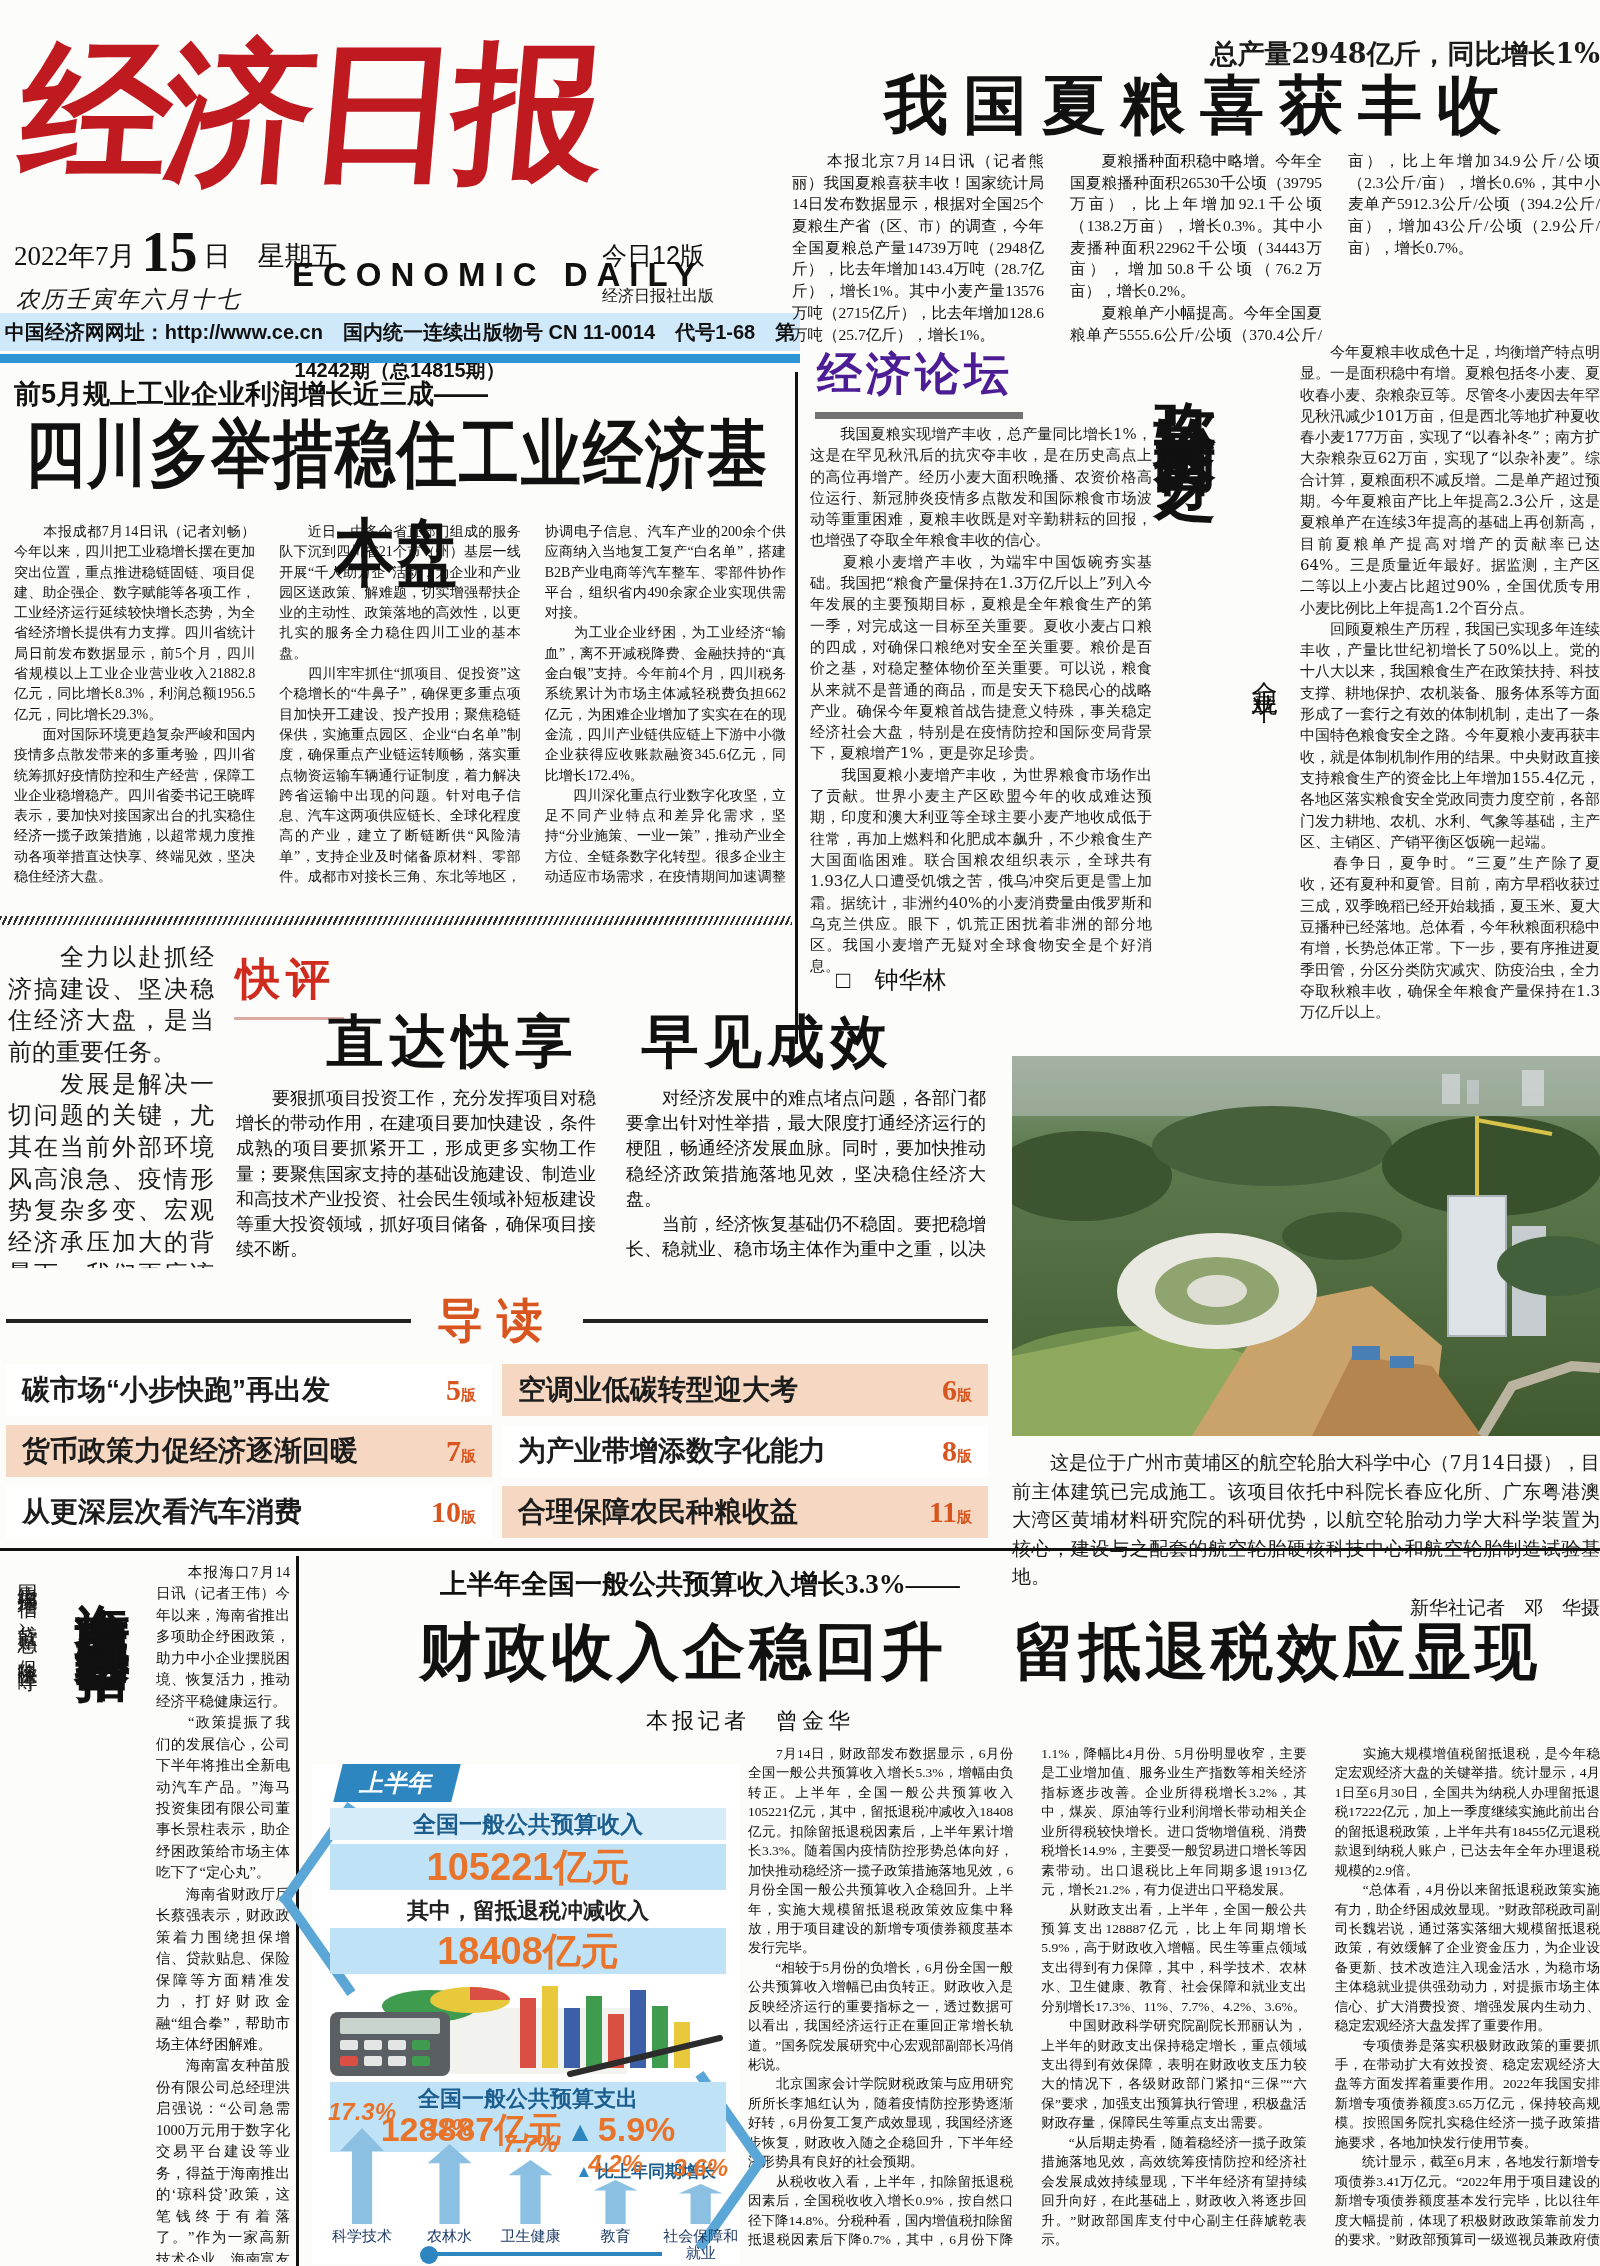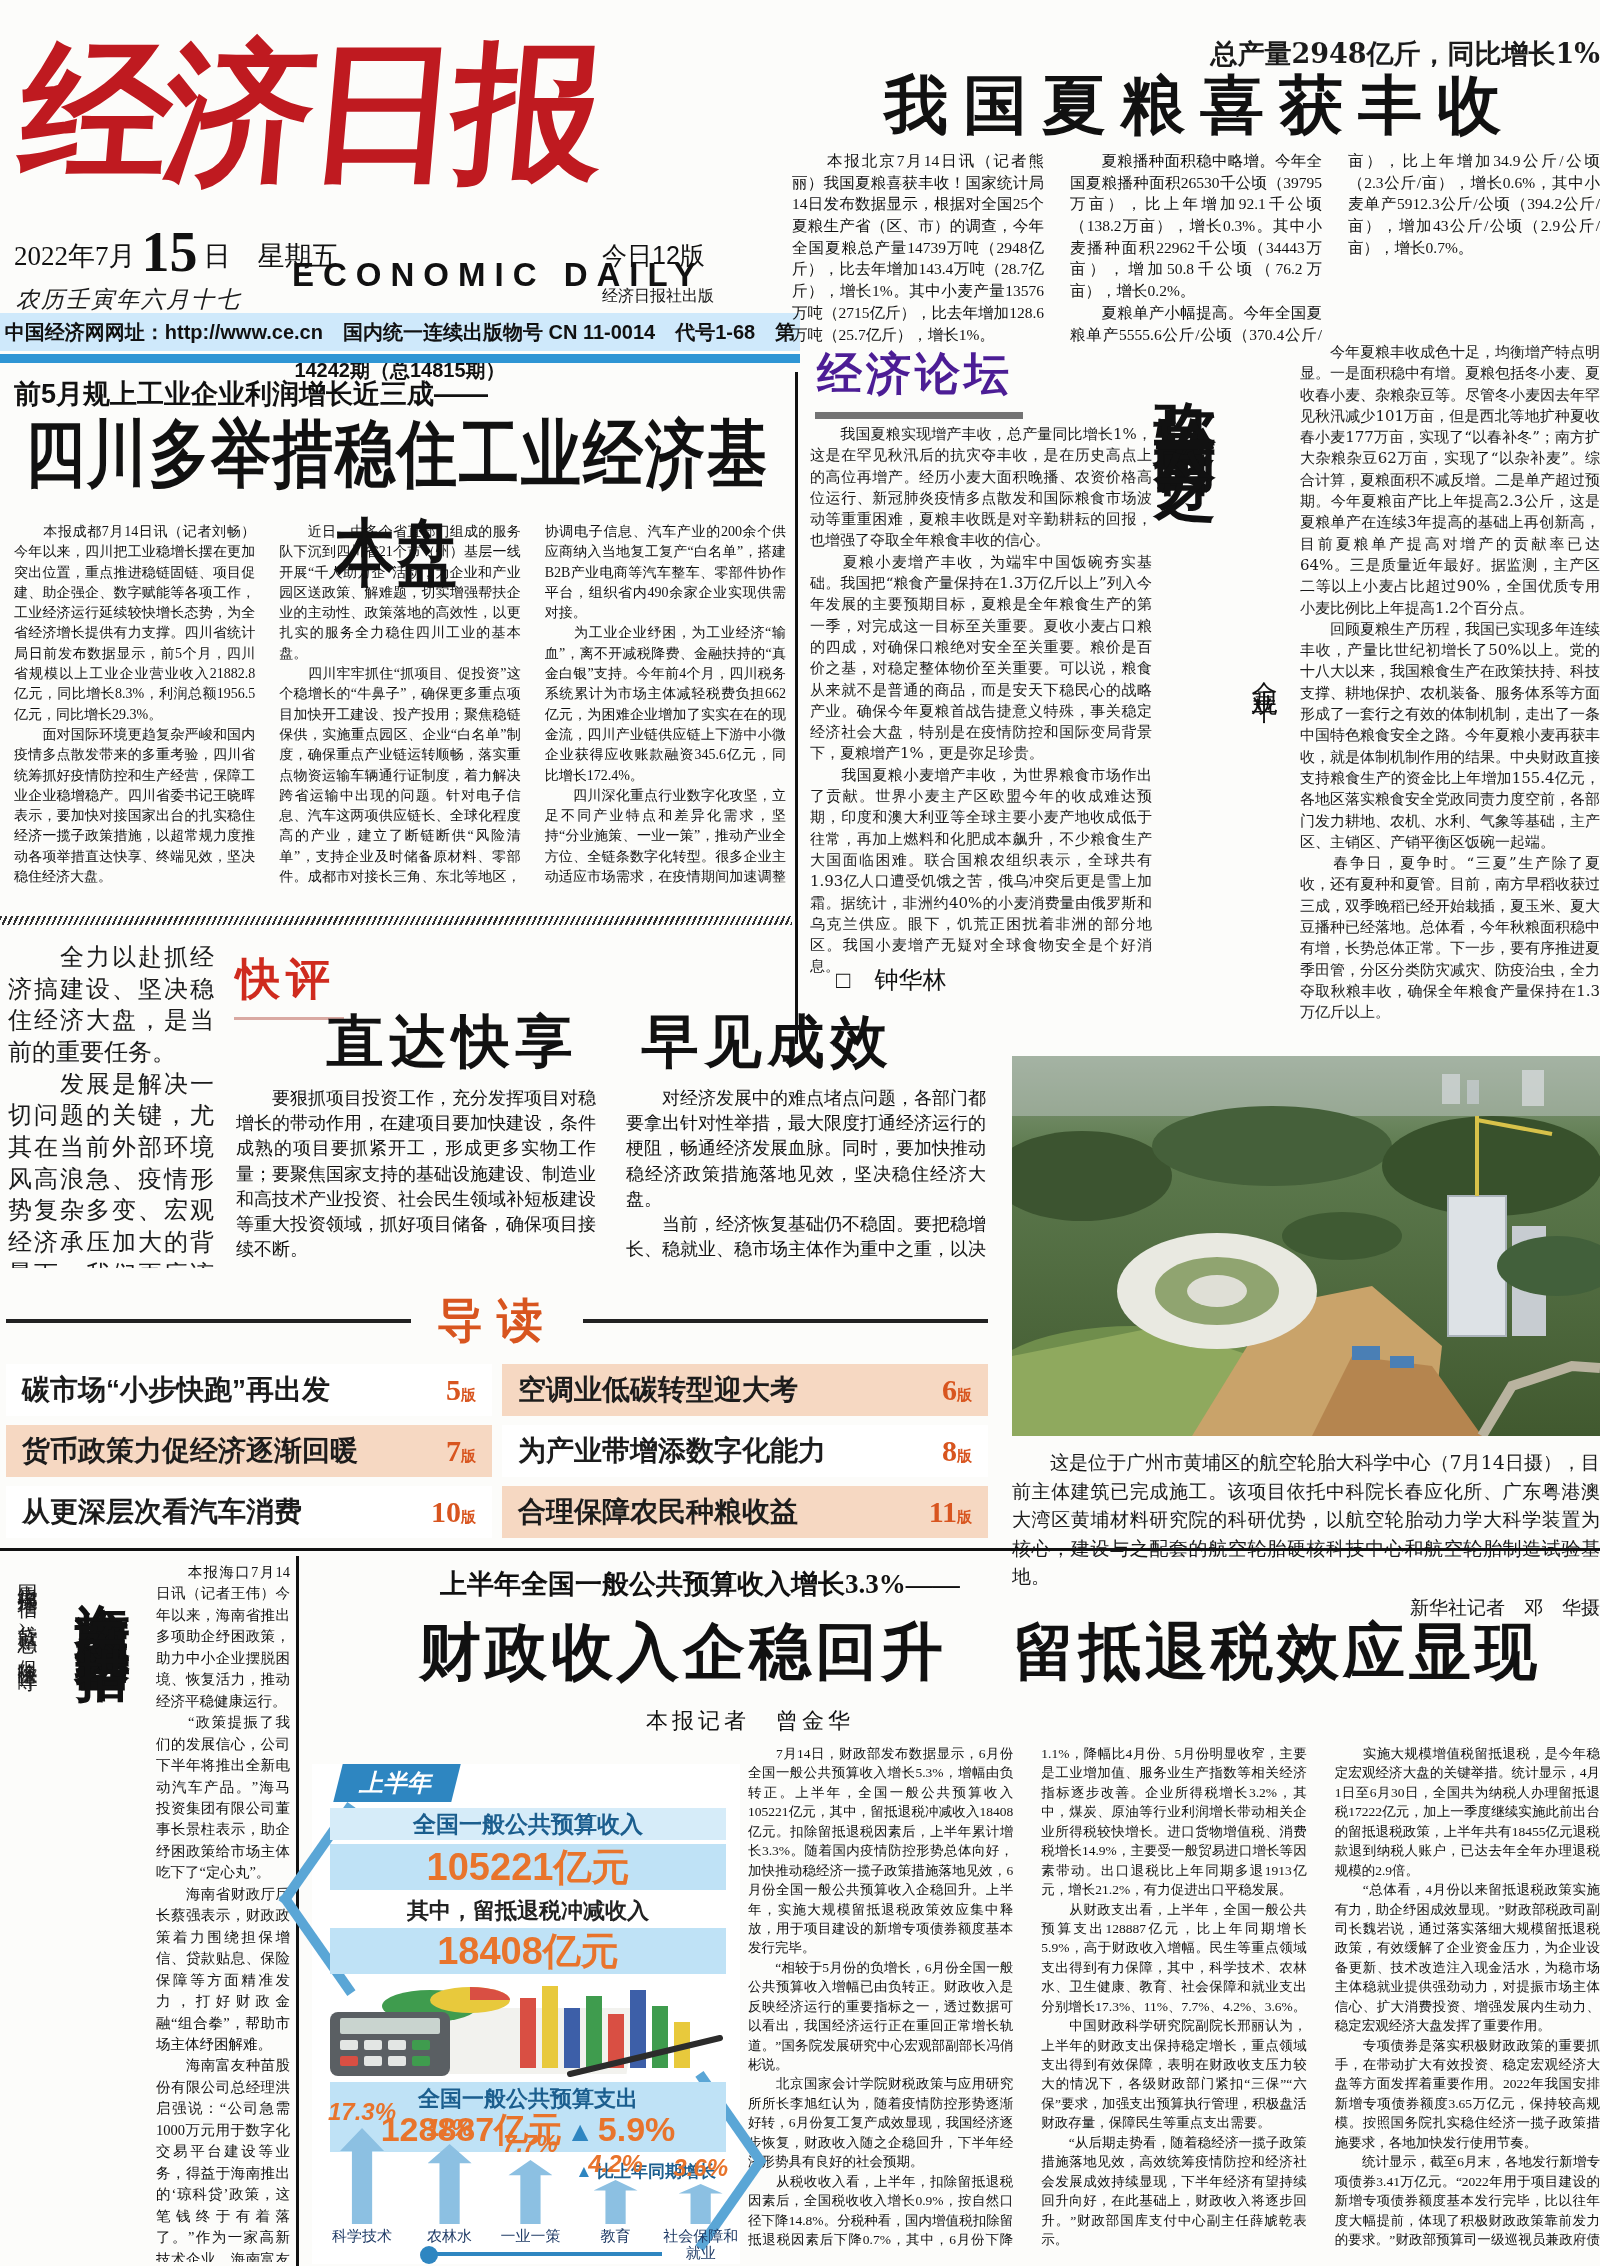--- a/index.html
+++ b/index.html
@@ -346,21 +346,21 @@
         <div class="ig-lab">科学技术</div>
       </div>
       <div class="ig-bar">
         <div class="ig-pct">11%</div>
         <div class="ig-arrow" style="height:80px"></div>
         <div class="ig-lab">农林水</div>
       </div>
       <div class="ig-bar">
         <div class="ig-pct">7.7%</div>
         <div class="ig-arrow" style="height:64px"></div>
-        <div class="ig-lab">一业一策</div>
+        <div class="ig-lab">卫生健康</div>
       </div>
       <div class="ig-bar">
         <div class="ig-pct">4.2%</div>
         <div class="ig-arrow" style="height:44px"></div>
         <div class="ig-lab">教育</div>
       </div>
       <div class="ig-bar">
         <div class="ig-pct">3.6%</div>
         <div class="ig-arrow" style="height:40px"></div>
         <div class="ig-lab">社会保障和就业</div>

